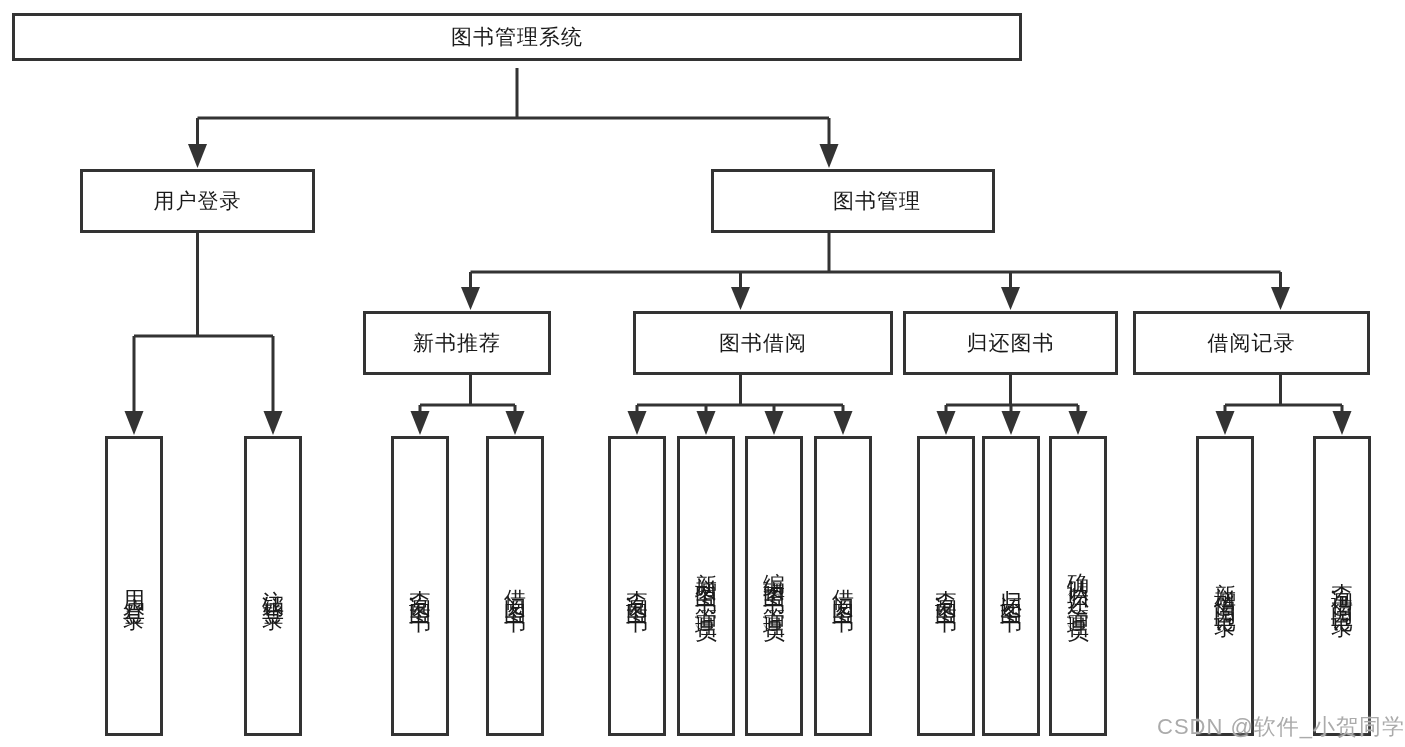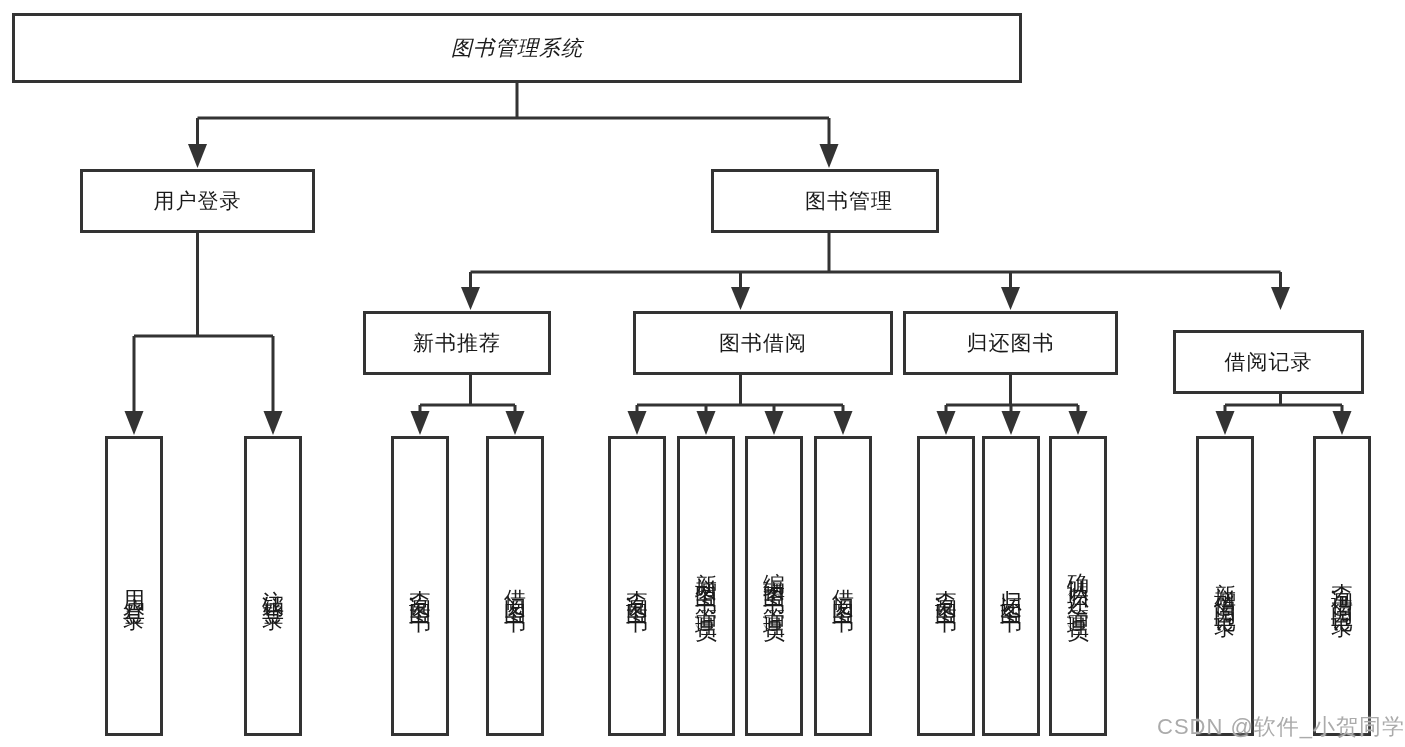--- a/index.html
+++ b/index.html
@@ -91,41 +91,41 @@
     <path d="M1010.5 375 V405 M946 405 H1078 M946 405 V412 M1011 405 V412 M1078 405 V412" stroke="#333333" stroke-width="3" fill="none"></path>
     <polygon points="936.5,411 955.5,411 946,435" fill="#333333"></polygon>
     <polygon points="1001.5,411 1020.5,411 1011,435" fill="#333333"></polygon>
     <polygon points="1068.5,411 1087.5,411 1078,435" fill="#333333"></polygon>
 
     <path d="M1280.5 375 V405 M1225 405 H1342 M1225 405 V412 M1342 405 V412" stroke="#333333" stroke-width="3" fill="none"></path>
     <polygon points="1215.5,411 1234.5,411 1225,435" fill="#333333"></polygon>
     <polygon points="1332.5,411 1351.5,411 1342,435" fill="#333333"></polygon>
   </svg>
 
-  <div class="box h" style="left:12px;top:13px;width:1010px;height:70px;font-style:italic;">
+  <div class="box h" style="left:12px;top:13px;width:1010px;height:48px;">
     <span>图书管理系统</span>
   </div>
 
   <div class="box h" style="left:80px;top:169px;width:235px;height:64px;">
     <span>用户登录</span>
   </div>
-  <div class="box h" style="left:711px;top:169px;width:228px;height:64px;padding-left:48px;">
+  <div class="box h" style="left:711px;top:169px;width:284px;height:64px;padding-left:48px;">
     <span>图书管理</span>
   </div>
 
   <div class="box h" style="left:363px;top:311px;width:188px;height:64px;">
     <span>新书推荐</span>
   </div>
   <div class="box h" style="left:633px;top:311px;width:260px;height:64px;">
     <span>图书借阅</span>
   </div>
   <div class="box h" style="left:903px;top:311px;width:215px;height:64px;">
     <span>归还图书</span>
   </div>
-  <div class="box h" style="left:1173px;top:311px;width:191px;height:64px;margin-top:19px;">
+  <div class="box h" style="left:1133px;top:311px;width:237px;height:64px;">
     <span>借阅记录</span>
   </div>
 
   <div class="box v" style="left:105px;top:436px;width:58px;height:300px;">
     <span>用户登录</span>
   </div>
   <div class="box v" style="left:244px;top:436px;width:58px;height:300px;">
     <span>注销登录</span>
   </div>
 

